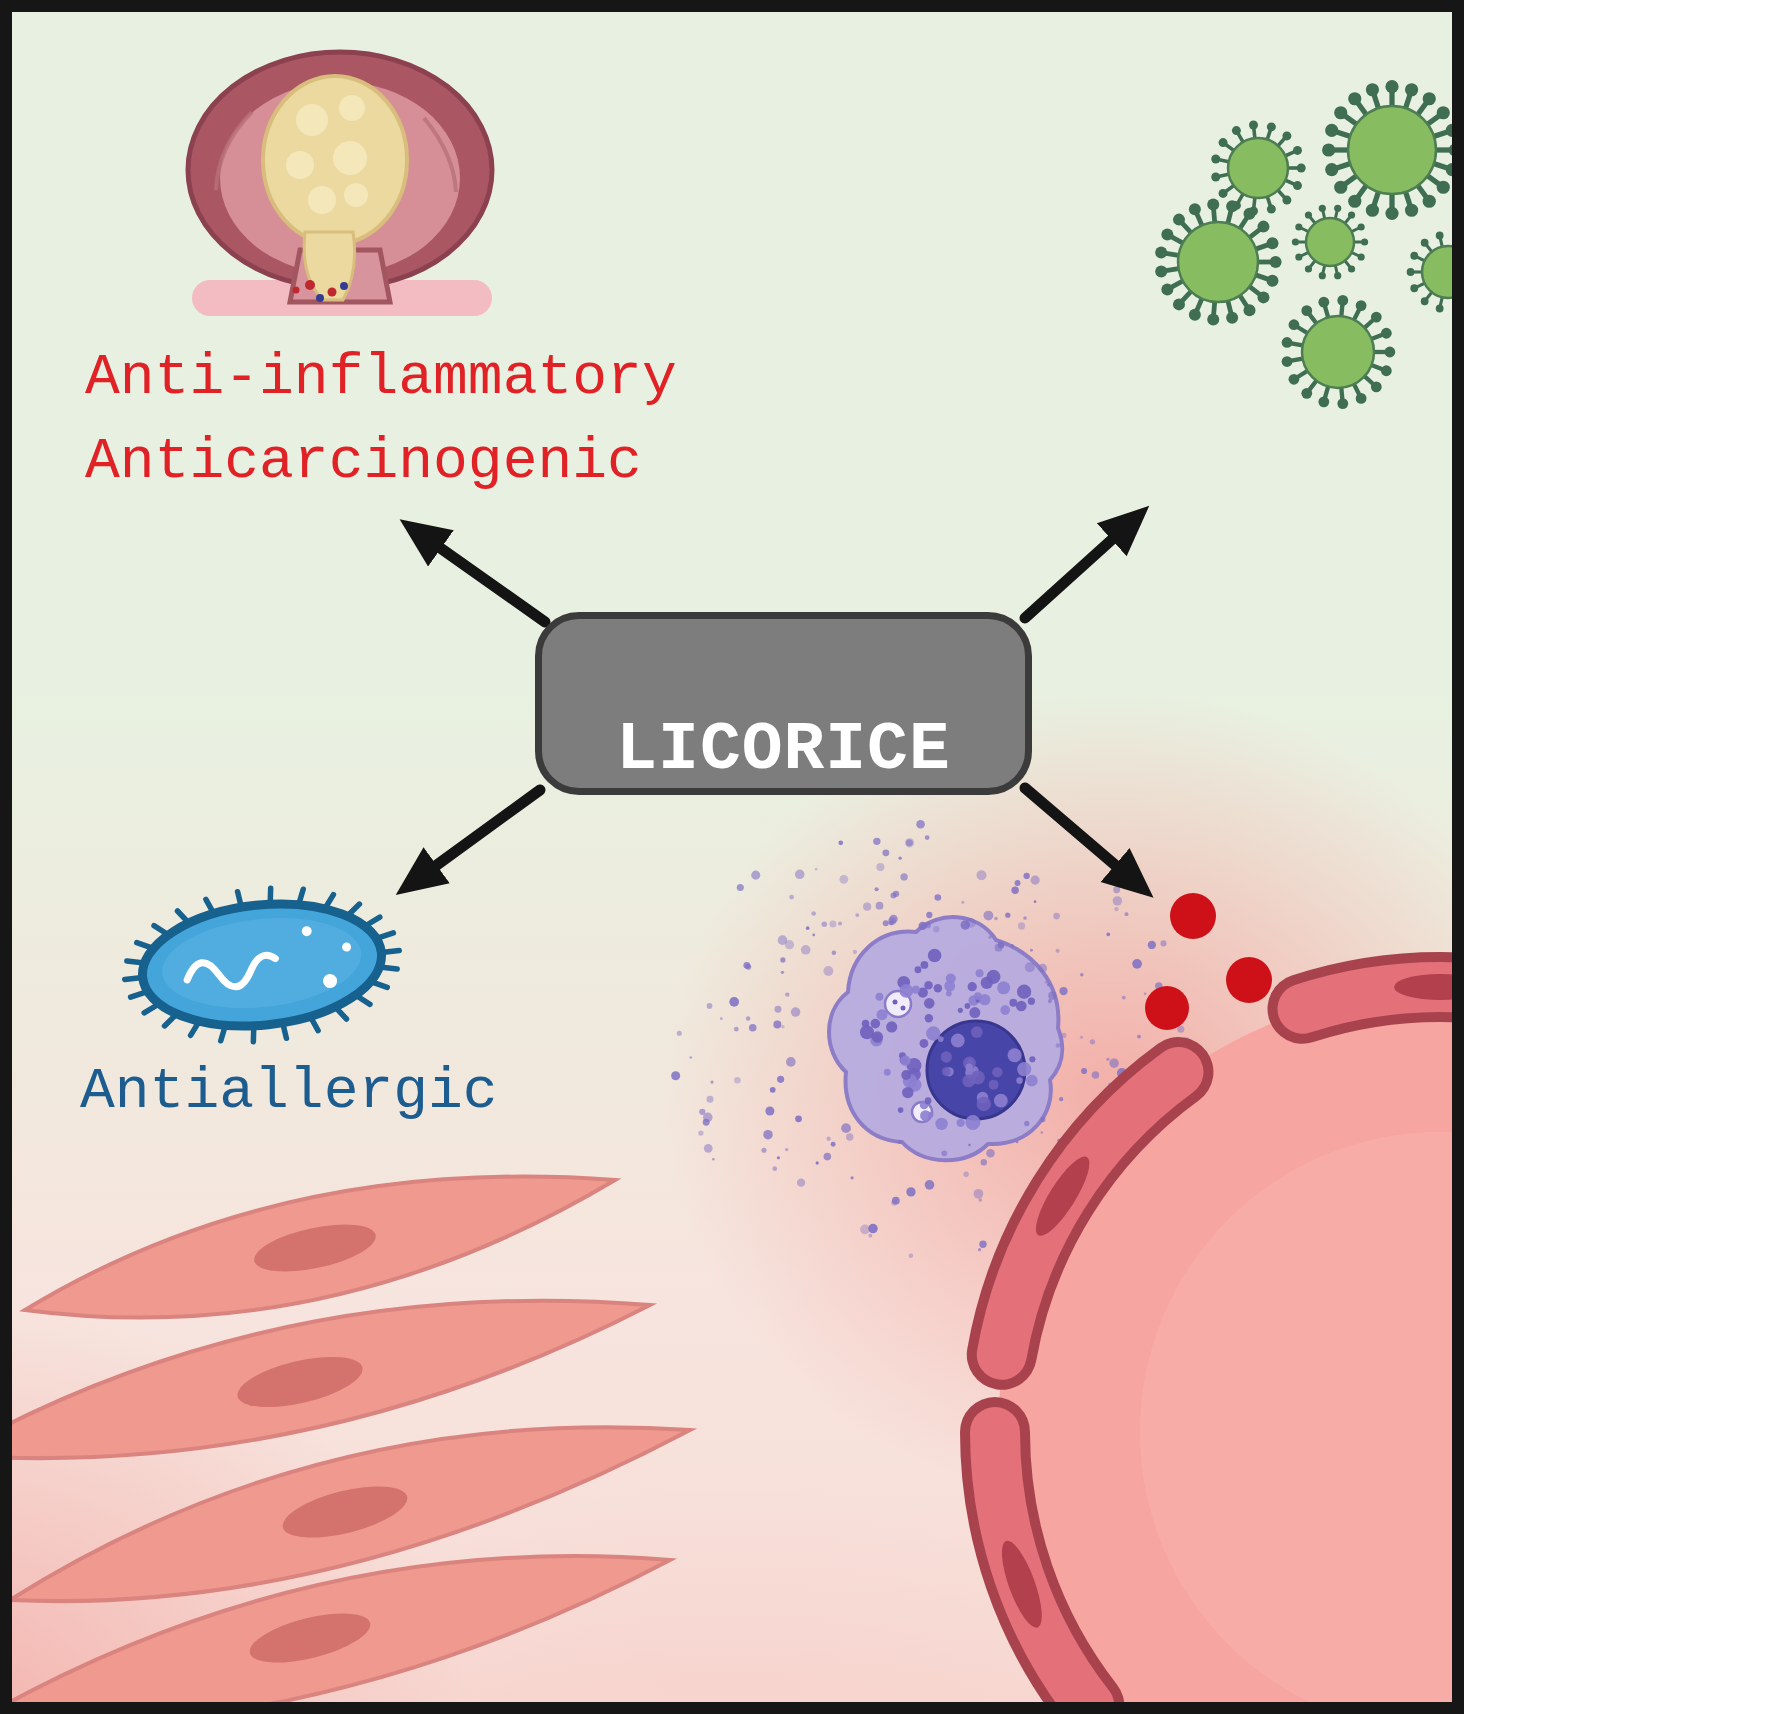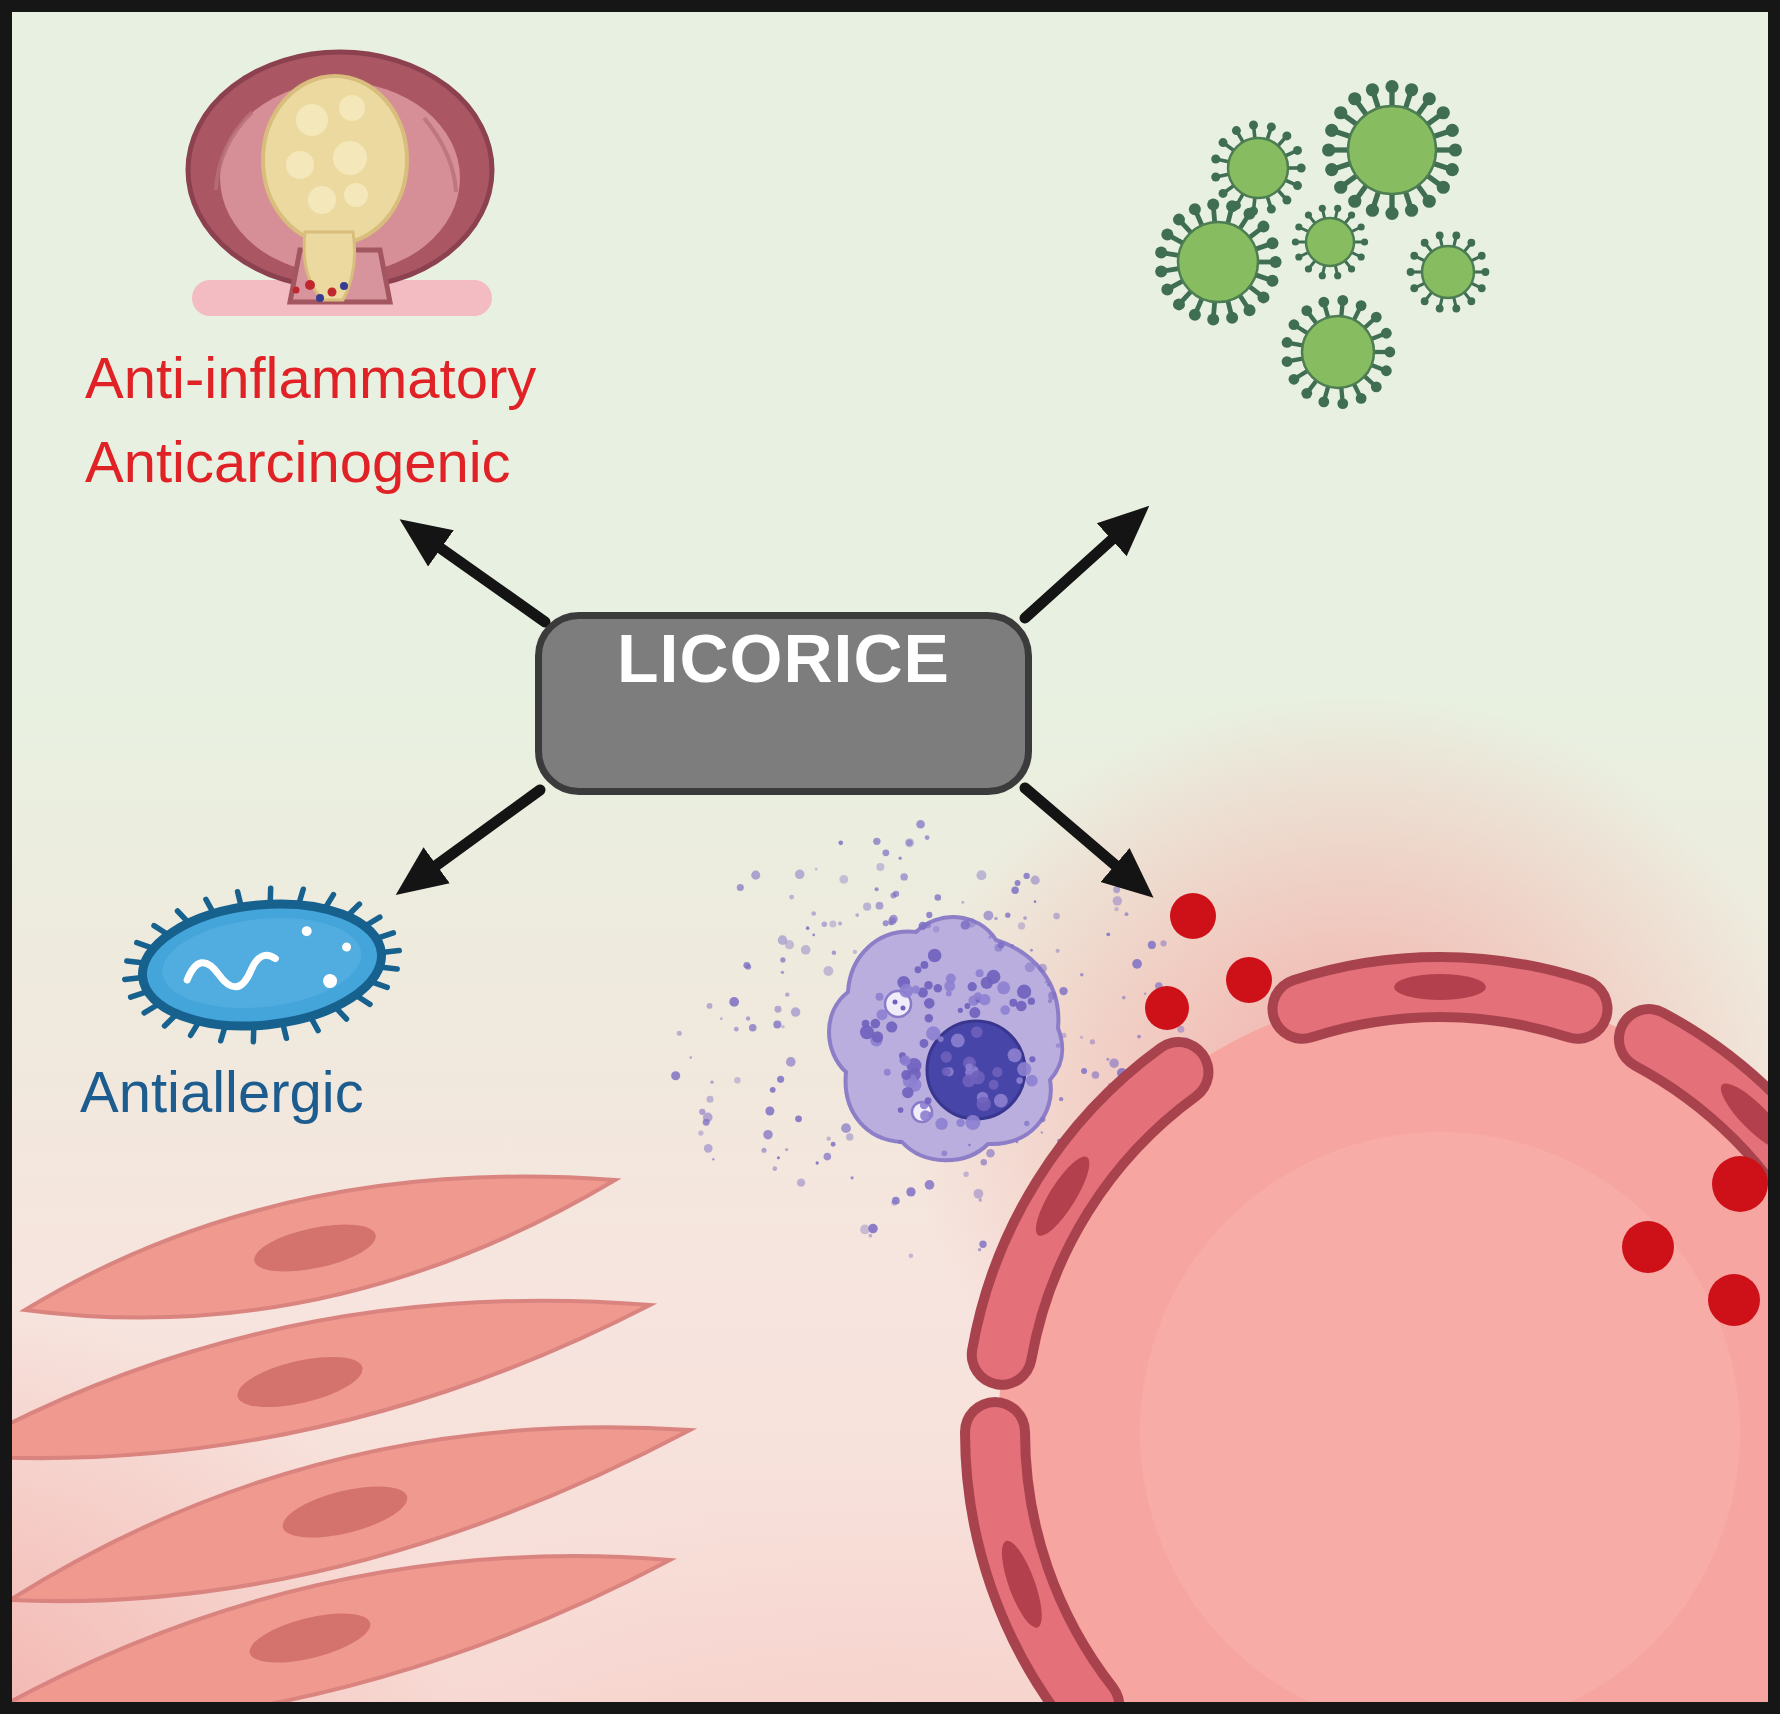--- a/index.html
+++ b/index.html
@@ -1,31 +1,31 @@
 <!DOCTYPE html>
 <html><head>
 <meta charset="utf-8">
 <style>
   html,body{margin:0;padding:0;background:#ffffff;}
   .canvas{
-    position:relative;width:1780px;height:1714px;overflow:hidden;
-    font-family:Liberation Sans, sans-serif;
+    position:relative;width:1464px;height:1714px;overflow:hidden;
+    font-family:Liberation Mono, monospace;
     background:
       radial-gradient(640px 580px at 76% 64%, rgba(243,160,155,0.80), rgba(243,160,155,0) 70%),
       radial-gradient(760px 640px at -4% 102%, rgba(240,150,145,0.60), rgba(240,150,145,0) 70%),
       radial-gradient(1000px 520px at 50% 108%, rgba(246,198,192,0.65), rgba(246,198,192,0) 70%),
       linear-gradient(180deg,#e8f1e1 0%,#e8f1e1 40%,#efeadd 58%,#f7e4de 76%,#f8dcd6 100%);
   }
   .frame{position:absolute;inset:0;border:12px solid #161616;pointer-events:none;z-index:30;}
   svg.layer{position:absolute;left:0;top:0;z-index:1;}
   .label{position:absolute;z-index:10;font-size:58px;line-height:1.45;font-weight:500;white-space:nowrap;}
   .center-box{
     position:absolute;z-index:10;left:535px;top:612px;width:497px;height:183px;
     box-sizing:border-box;border:7px solid #3b3b3b;border-radius:44px;
-    display:flex;align-items:flex-start;justify-content:center;
+    display:flex;align-items:flex-end;justify-content:center;
     color:#ffffff;font-weight:bold;font-size:68px;letter-spacing:1px;
   }
 </style>
 </head>
 <body>
 
 <div class="canvas">
 
   <svg class="layer" width="1780" height="1714" viewBox="0 0 1780 1714">
     <defs>

